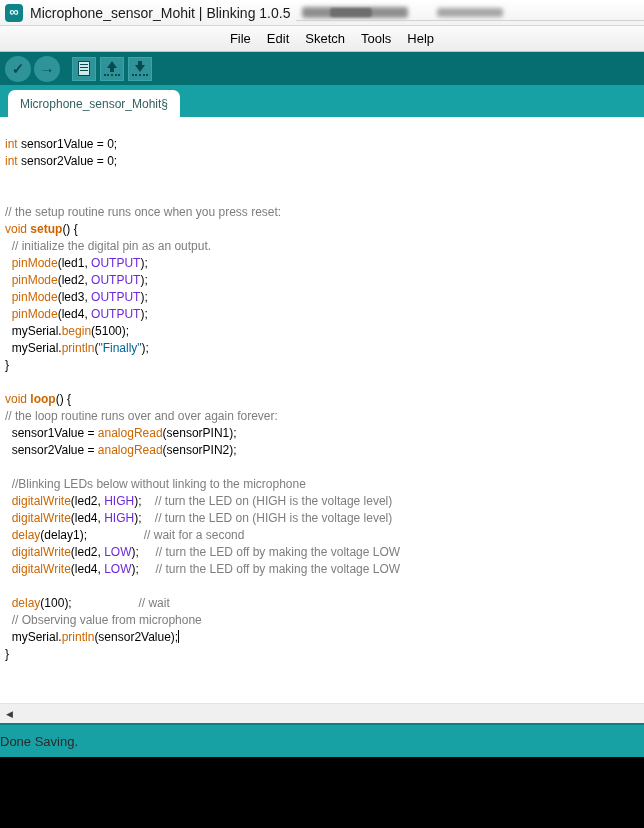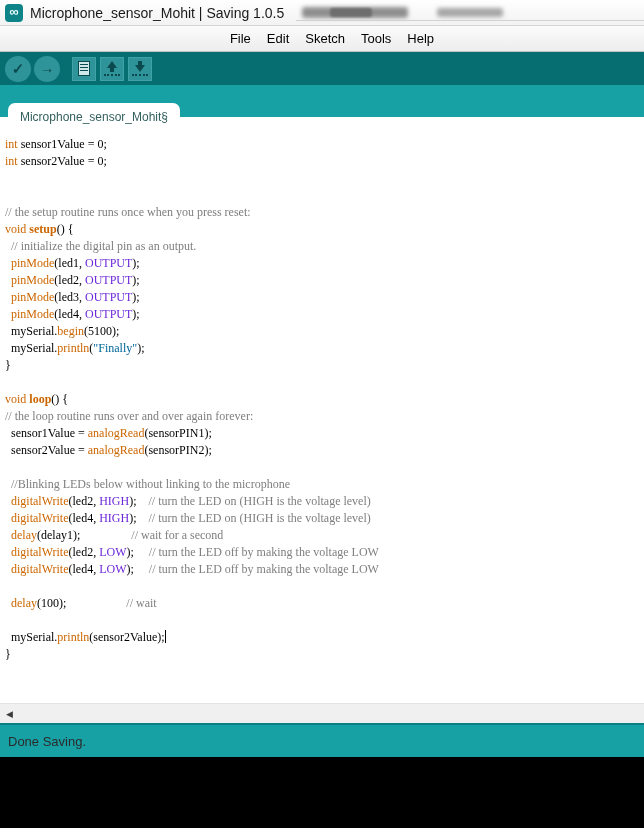--- a/index.html
+++ b/index.html
@@ -41,60 +41,60 @@
                background:repeating-linear-gradient(to bottom, #0a4a4e 0 1px, transparent 1px 3px); }
   .tri-up { width:0; height:0; border-left:5px solid transparent; border-right:5px solid transparent;
             border-bottom:7px solid #0a4a4e; }
   .tri-down { width:0; height:0; border-left:5px solid transparent; border-right:5px solid transparent;
               border-top:7px solid #0a4a4e; }
   .arrow-stem { width:4px; height:4px; background:#0a4a4e; }
   .dotted-base { width:16px; height:0; border-bottom:2px dotted #0a4a4e; margin-top:2px; }
 
   
   .tabstrip { height:32px; flex:0 0 32px; background:#17a1a5; position:relative; }
-  .tab { position:absolute; left:8px; top:18px; width:172px; height:27px; background:#ffffff;
+  .tab { position:absolute; left:8px; top:5px; width:172px; height:27px; background:#ffffff;
          border-radius:7px 7px 0 0; display:flex; align-items:center; justify-content:center; }
   .tab-label { font-size:12px; color:#33605f; }
 
   
   .editor { height:586px; flex:0 0 586px; background:#fff; padding:19px 8px 0 5px;
-            font-family:Liberation Serif, serif; font-size:12px; line-height:17px;
+            font-family:Liberation Sans, sans-serif; font-size:12px; line-height:17px;
             overflow:hidden; cursor:text; }
   .code-line { white-space:pre; height:17px; color:#000; }
   .seg-plain { color:#000; }
   .seg-type { color:#cc6600; }
   .seg-func { color:#cc6600; }
   .seg-kw3 { color:#cc6600; font-weight:bold; }
   .seg-const { color:#6d28d9; }
   .seg-str { color:#006699; }
   .seg-comment { color:#7e7e7e; }
   .seg-caret { display:inline-block; width:1px; height:13px; background:#000; vertical-align:-2px; }
 
   
   .hscroll { height:20px; flex:0 0 20px; background:#f0f0f0; border-top:1px solid #e3e3e3; position:relative; }
   .scroll-left-btn { position:absolute; left:2px; top:2px; width:15px; height:15px;
                      display:flex; align-items:center; justify-content:center;
                      color:#3c3c3c; font-size:9px; }
 
   
   .statusbar { height:34px; flex:0 0 34px; background:#17a1a5; border-top:2px solid #0c7f83;
-               display:flex; align-items:center; padding-left:8px; }
+               display:flex; align-items:center; }
   .status-text { font-size:13px; color:#2b2b2b; }
 
   
   .console { flex:1 1 auto; background:#000; }
 </style>
 </head>
 <body>
 
 <div class="window">
 
   <div class="titlebar">
     <div class="app-icon">∞</div>
-    <div class="title-text">Microphone_sensor_Mohit | Saving 1.0.5</div>
+    <div class="title-text">Microphone_sensor_Mohit | Blinking 1.0.5</div>
     <div class="smudge smudge-a"></div>
     <div class="smudge smudge-b"></div>
     <div class="smudge smudge-c"></div>
     <div class="smudge-line"></div>
   </div>
 
   <div class="menubar">
       <span class="menu-item">File</span>
       <span class="menu-item">Edit</span>
       <span class="menu-item">Sketch</span>
@@ -154,21 +154,21 @@
       <div class="code-line"><span class="seg-plain">  sensor2Value = </span><span class="seg-func">analogRead</span><span class="seg-plain">(sensorPIN2);</span></div>
       <div class="code-line"> </div>
       <div class="code-line"><span class="seg-plain">  </span><span class="seg-comment">//Blinking LEDs below without linking to the microphone</span></div>
       <div class="code-line"><span class="seg-plain">  </span><span class="seg-func">digitalWrite</span><span class="seg-plain">(led2, </span><span class="seg-const">HIGH</span><span class="seg-plain">);    </span><span class="seg-comment">// turn the LED on (HIGH is the voltage level)</span></div>
       <div class="code-line"><span class="seg-plain">  </span><span class="seg-func">digitalWrite</span><span class="seg-plain">(led4, </span><span class="seg-const">HIGH</span><span class="seg-plain">);    </span><span class="seg-comment">// turn the LED on (HIGH is the voltage level)</span></div>
       <div class="code-line"><span class="seg-plain">  </span><span class="seg-func">delay</span><span class="seg-plain">(delay1);                 </span><span class="seg-comment">// wait for a second</span></div>
       <div class="code-line"><span class="seg-plain">  </span><span class="seg-func">digitalWrite</span><span class="seg-plain">(led2, </span><span class="seg-const">LOW</span><span class="seg-plain">);     </span><span class="seg-comment">// turn the LED off by making the voltage LOW</span></div>
       <div class="code-line"><span class="seg-plain">  </span><span class="seg-func">digitalWrite</span><span class="seg-plain">(led4, </span><span class="seg-const">LOW</span><span class="seg-plain">);     </span><span class="seg-comment">// turn the LED off by making the voltage LOW</span></div>
       <div class="code-line"> </div>
       <div class="code-line"><span class="seg-plain">  </span><span class="seg-func">delay</span><span class="seg-plain">(100);                    </span><span class="seg-comment">// wait</span></div>
-      <div class="code-line"><span class="seg-plain">  </span></div>
+      <div class="code-line"><span class="seg-plain">  </span><span class="seg-comment">// Observing value from microphone</span></div>
       <div class="code-line"><span class="seg-plain">  mySerial.</span><span class="seg-func">println</span><span class="seg-plain">(sensor2Value);</span><span class="seg-caret"></span></div>
       <div class="code-line"><span class="seg-plain">}</span></div>
     </div>
 
   <div class="hscroll">
     <div class="scroll-left-btn">◀</div>
   </div>
 
   <div class="statusbar">
     <span class="status-text">Done Saving.</span>

